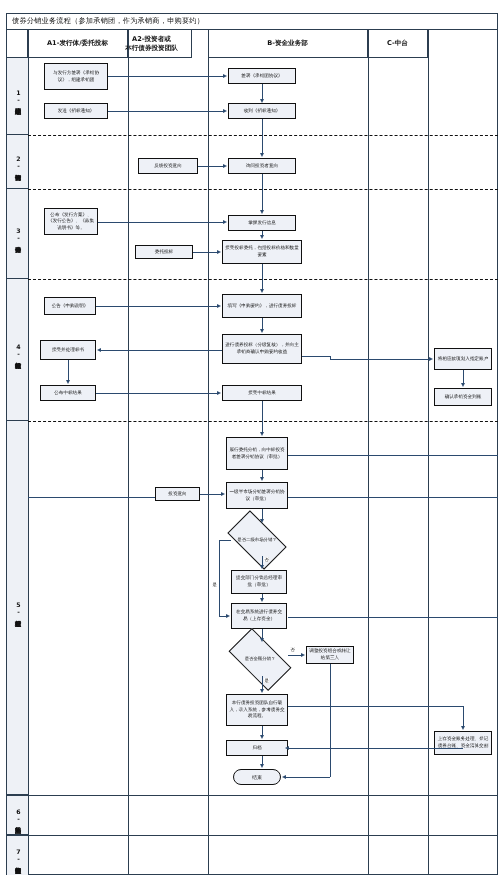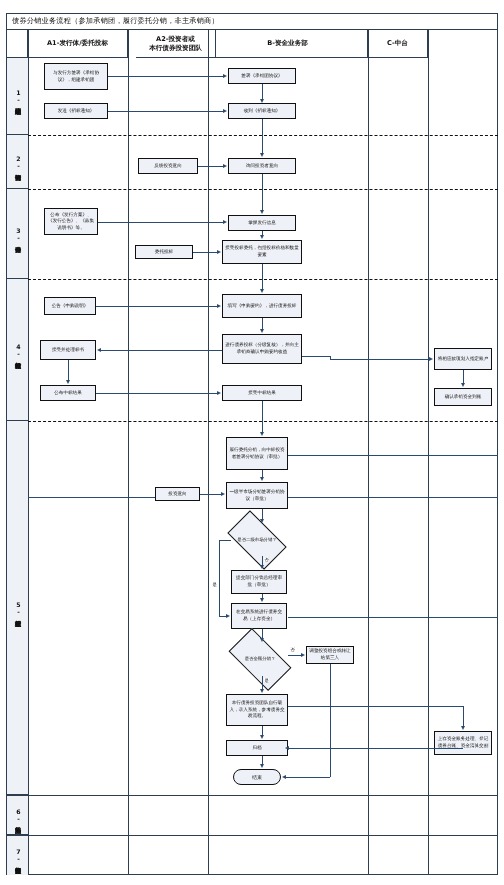--- a/index.html
+++ b/index.html
@@ -64,27 +64,27 @@
   .elbl{position:absolute;font-size:4.4px;color:#111;background:#fff;padding:0 .5px;}
 </style>
 </head>
 <body>
 
 <div id="page">
 
   <div class="frame"></div>
 
   <div class="title-bar">
-    <span>债券分销业务流程（参加承销团，履行委托分销，非主承销商）</span>
+    <span>债券分销业务流程（参加承销团，作为承销商，申购要约）</span>
   </div>
 
   <div class="hdr first" style="left:28px;width:100px;">
     <span>A1-发行体/委托投标</span>
   </div>
-  <div class="hdr" style="left:136px;width:80px;">
+  <div class="hdr" style="left:112px;width:80px;">
     <span style="white-space:pre-line">A2-投资者或
 本行债券投资团队</span>
   </div>
   <div class="hdr" style="left:208px;width:160px;">
     <span>B-资金业务部</span>
   </div>
   <div class="hdr" style="left:368px;width:60px;">
     <span>C-中台</span>
   </div>
   <div class="hdr first" style="left:7px;width:21px;border-left:none;"></div>

